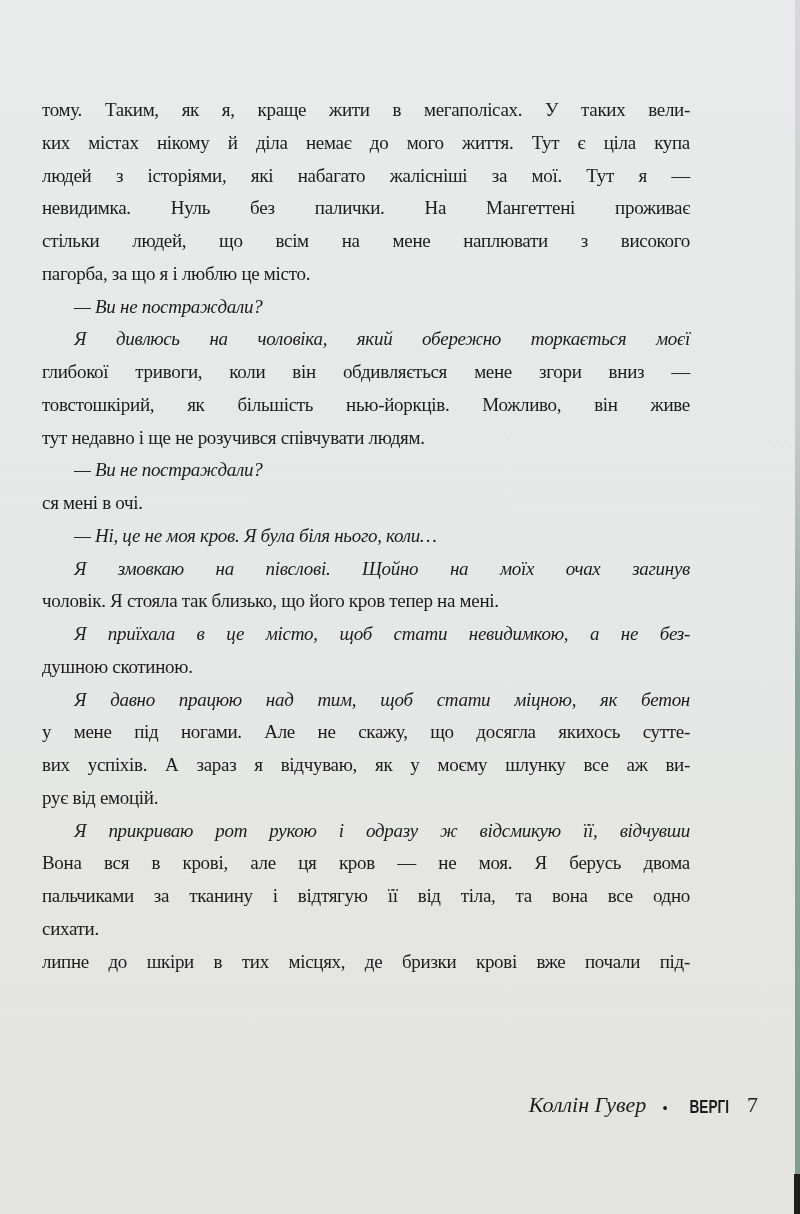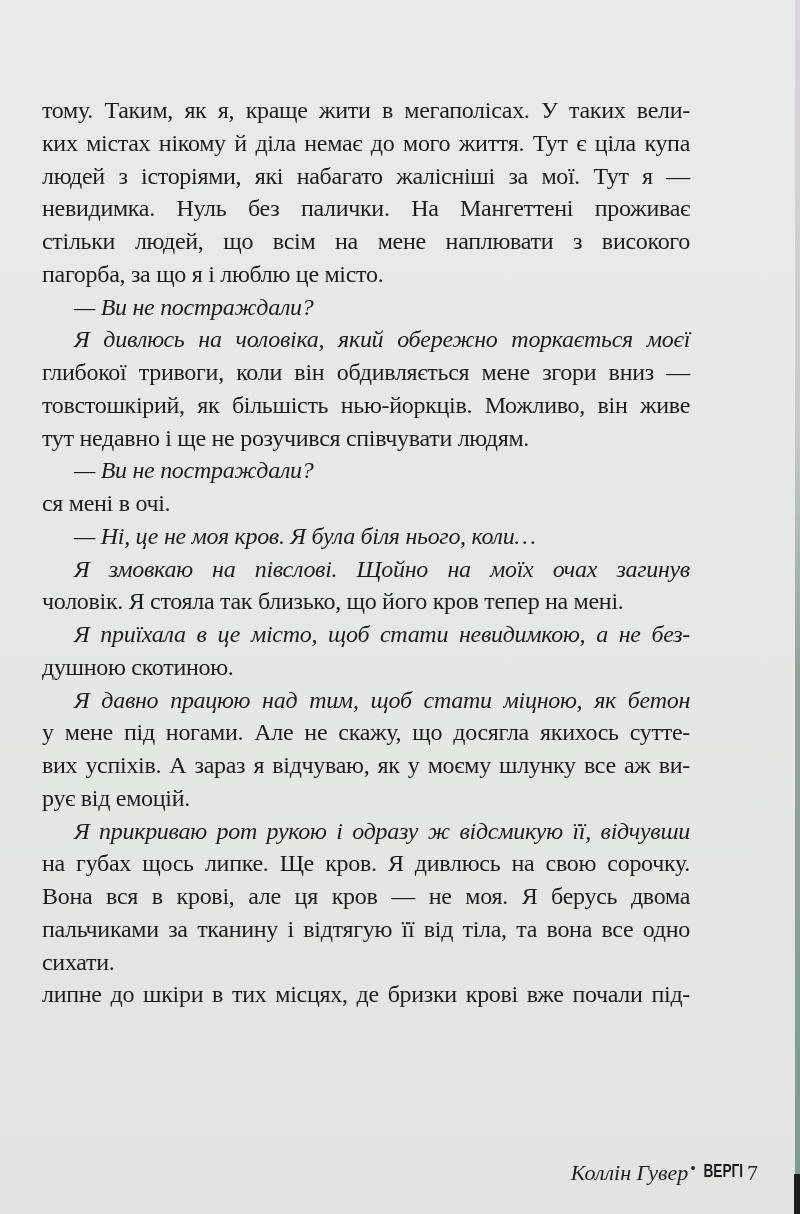--- a/index.html
+++ b/index.html
@@ -32,21 +32,21 @@
     width: 6px;
     height: 40px;
     background: #1e1c1c;
   }
   .text-block {
     position: absolute;
     left: 42px;
     top: 94px;
     width: 648px;
     font-family: "Liberation Serif", "DejaVu Serif", serif;
-    font-size: 24px;
+    font-size: 19px;
     line-height: 32.75px;
     color: #1c1c1c;
     letter-spacing: -0.3px;
   }
   .line {
     display: block;
     white-space: nowrap;
     text-align: justify;
     text-align-last: justify;
     height: 32.75px;
@@ -54,27 +54,27 @@
   .line.last {
     text-align-last: left;
   }
   .line.indent {
     padding-left: 32px;
     font-style: italic;
   }
   .footer {
     position: absolute;
     right: 42px;
-    top: 1160px;
+    top: 1092px;
     font-family: "Liberation Serif", "DejaVu Serif", serif;
     font-size: 22px;
     color: #1c1c1c;
     display: flex;
-    align-items: flex-start;
-    gap: 2px;
+    align-items: flex-end;
+    gap: 16px;
   }
   .footer .author {
     font-style: italic;
   }
   .footer .bullet {
     font-size: 16px;
   }
   .footer .title {
     font-family: "Liberation Sans", "DejaVu Sans", sans-serif;
     font-size: 19px;
@@ -109,21 +109,20 @@
     <span class="line indent last">— Ні, це не моя кров. Я була біля нього, коли…</span>
     <span class="line indent">Я змовкаю на півслові. Щойно на моїх очах загинув</span>
     <span class="line last">чоловік. Я стояла так близько, що його кров тепер на мені.</span>
     <span class="line indent">Я приїхала в це місто, щоб стати невидимкою, а не без-</span>
     <span class="line last">душною скотиною.</span>
     <span class="line indent">Я давно працюю над тим, щоб стати міцною, як бетон</span>
     <span class="line">у мене під ногами. Але не скажу, що досягла якихось сутте-</span>
     <span class="line">вих успіхів. А зараз я відчуваю, як у моєму шлунку все аж ви-</span>
     <span class="line last">рує від емоцій.</span>
     <span class="line indent">Я прикриваю рот рукою і одразу ж відсмикую її, відчувши</span>
-    <span class="line">на губах щось липке. Ще кров. Я дивлюсь на свою сорочку.</span>
     <span class="line">Вона вся в крові, але ця кров — не моя. Я берусь двома</span>
     <span class="line">пальчиками за тканину і відтягую її від тіла, та вона все одно</span>
     <span class="line last">сихати.</span>
     <span class="line">липне до шкіри в тих місцях, де бризки крові вже почали під-</span>
   </div>
 
   <div class="footer">
     <span class="author">Коллін Гувер</span>
     <span class="bullet">•</span>
     <span class="title">ВЕРГІ</span>

